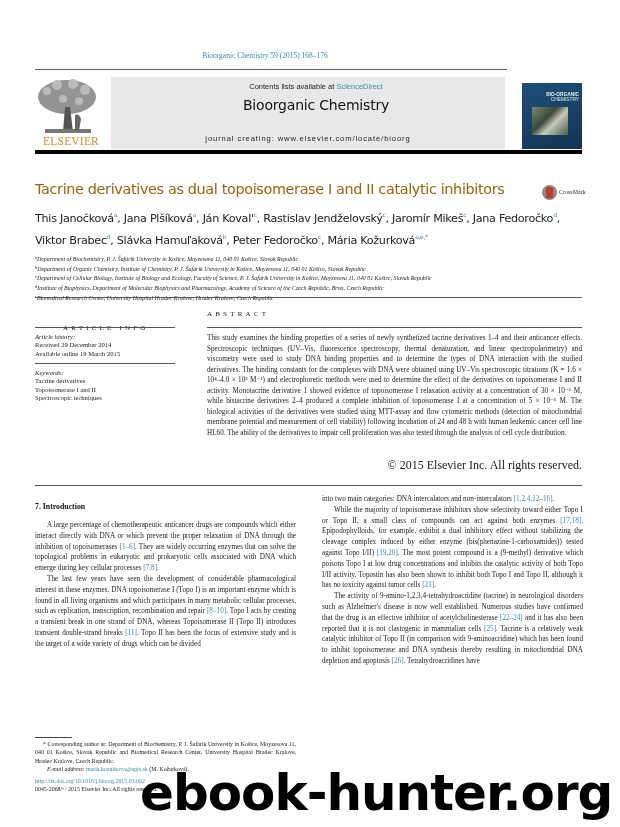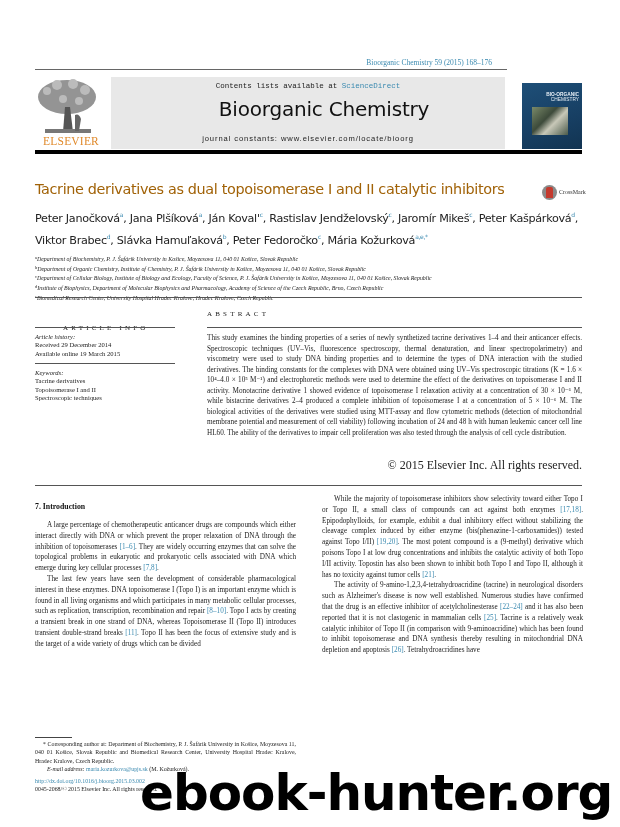--- a/index.html
+++ b/index.html
@@ -1,26 +1,26 @@
 <!DOCTYPE html>
 <html><head>
 <meta charset="utf-8">
 <style>
   html, body { margin: 0; padding: 0; background: #ffffff; }
   body { width: 620px; height: 827px; position: relative; overflow: hidden;
          font-family: "Liberation Serif", "DejaVu Serif", serif; color: #222; }
   .link { color: #3b8ab0; }
-  .cite { position: absolute; top: 58px; left: 0; width: 492px; text-align: right;
+  .cite { position: absolute; top: 51px; left: 0; width: 530px; text-align: center;
           font-size: 7.5px; color: #3b8ab0; }
   .thin-rule { position: absolute; left: 35px; width: 472px; height: 1px; background: #666; top: 69px; }
   .header-box { position: absolute; left: 111px; top: 77px; width: 394px; height: 72px; background: #e8e8e8; }
   .contents { position: absolute; top: 5px; left: 0; width: 100%; text-align: center;
-              font-family: Liberation Mono, monospace; font-size: 7.5px; color: #222; }
-  .journal-title { position: absolute; top: 20px; left: 16px; width: 100%; text-align: center;
-                   font-family: "DejaVu Sans", sans-serif; font-size: 20px; color: #111; font-weight: normal; letter-spacing: -0.2px; }
+              font-family: Liberation Sans, sans-serif; font-size: 7.5px; color: #222; padding-left: 8px; }
+  .journal-title { position: absolute; top: 20px; left: 8px; width: 100%; text-align: center;
+                   font-family: "DejaVu Sans", sans-serif; font-size: 14px; color: #111; font-weight: normal; letter-spacing: -0.2px; }
   .homepage { position: absolute; top: 57px; left: 0; width: 100%; text-align: center;
               font-family: "Liberation Sans", sans-serif; font-size: 7.6px; letter-spacing: 0.9px; color: #222; }
   .elsevier-logo { position: absolute; left: 35px; top: 77px; width: 64px; height: 72px; }
   .elsevier-word { position: absolute; left: 35px; top: 135px; width: 64px; text-align: right;
                    font-family: "Liberation Serif", serif; font-size: 11.5px; color: #e08a2c; letter-spacing: 0.2px; }
   .cover { position: absolute; left: 522px; top: 83px; width: 60px; height: 66px;
            background: linear-gradient(160deg, #1e4f78 0%, #173f63 60%, #123452 100%); }
   .cover-title { position: absolute; top: 9px; left: 3px; right: 3px; text-align: right;
                  font-family: "Liberation Sans", sans-serif; font-size: 4.8px; line-height: 5.2px; color: #e8f0f7; font-weight: bold; }
   .cover-img { position: absolute; left: 10px; top: 24px; width: 36px; height: 28px;
@@ -81,47 +81,47 @@
   </svg>
 </div>
 <div class="elsevier-word">ELSEVIER</div>
 
 <div class="header-box">
   <div class="contents">
     <span>Contents lists available at </span><span class="link">ScienceDirect</span>
   </div>
   <div class="journal-title">Bioorganic Chemistry</div>
   <div class="homepage">
-    <span>journal constants: </span><span>www.elsevier.com/locate/bioorg</span>
+    <span>journal creating: </span><span>www.elsevier.com/locate/bioorg</span>
   </div>
 </div>
 
 <div class="cover">
   <div class="cover-title">
     <div>BIO-ORGANIC</div>
     <div style="font-weight:normal">CHEMISTRY</div>
   </div>
   <div class="cover-img"></div>
 </div>
 
 <div class="thick-rule"></div>
 
 <div class="title">Tacrine derivatives as dual topoisomerase I and II catalytic inhibitors</div>
 <div class="crossmark">
     <div class="crossmark-inner"></div>
   </div>
 <div class="crossmark-label">CrossMark</div>
 
 <div class="authors">
-  <span>Peter Janočková</span><sup>a</sup>,
+  <span>This Janočková</span><sup>a</sup>,
   <span>Jana Plšíková</span><sup>a</sup>,
   <span>Ján Koval'</span><sup>c</sup>,
   <span>Rastislav Jendželovský</span><sup>c</sup>,
   <span>Jaromír Mikeš</span><sup>c</sup>,
-  <span>Peter Kašpárková</span><sup>d</sup>,<br>
+  <span>Jana Fedoročko</span><sup>d</sup>,<br>
   <span>Viktor Brabec</span><sup>d</sup>,
   <span>Slávka Hamuľaková</span><sup>b</sup>,
   <span>Peter Fedoročko</span><sup>c</sup>,
   <span>Mária Kožurková</span><sup>a,e,*</sup>
 </div>
 
 <div class="affils">
   <div><sup>a</sup><span>Department of Biochemistry, P. J. Šafárik University in Košice, Moyzesova 11, 040 01 Košice, Slovak Republic</span></div>
   <div><sup>b</sup><span>Department of Organic Chemistry, Institute of Chemistry, P. J. Šafárik University in Košice, Moyzesova 11, 040 01 Košice, Slovak Republic</span></div>
   <div><sup>c</sup><span>Department of Cellular Biology, Institute of Biology and Ecology, Faculty of Science, P. J. Šafárik University in Košice, Moyzesova 11, 040 01 Košice, Slovak Republic</span></div>
@@ -154,20 +154,21 @@
 <div class="rule" style="left:35px;top:485px;width:547px;"></div>
 
 <div class="intro-head">7. Introduction</div>
 
 <div class="col" style="left:35px;top:520px;width:261px;">
   <p><span>A large percentage of chemotherapeutic anticancer drugs are compounds which either interact directly with DNA or which prevent the proper relaxation of DNA through the inhibition of topoisomerases </span><span class="link">[1–6]</span><span>. They are widely occurring enzymes that can solve the topological problems in eukaryotic and prokaryotic cells associated with DNA which emerge during key cellular processes </span><span class="link">[7,8]</span><span>.</span></p>
   <p><span>The last few years have seen the development of considerable pharmacological interest in these enzymes. DNA topoisomerase I (Topo I) is an important enzyme which is found in all living organisms and which participates in many metabolic cellular processes, such as replication, transcription, recombination and repair </span><span class="link">[8–10]</span><span>. Topo I acts by creating a transient break in one strand of DNA, whereas Topoisomerase II (Topo II) introduces transient double-strand breaks </span><span class="link">[11]</span><span>. Topo II has been the focus of extensive study and is the target of a wide variety of drugs which can be divided</span></p>
 </div>
 
 <div class="col" style="left:322px;top:494px;width:261px;">
+  <p class="noindent"><span>into two main categories: DNA intercalators and non-intercalators </span><span class="link">[1,2,4,12–16]</span><span>.</span></p>
   <p><span>While the majority of topoisomerase inhibitors show selectivity toward either Topo I or Topo II, a small class of compounds can act against both enzymes </span><span class="link">[17,18]</span><span>. Epipodophylloids, for example, exhibit a dual inhibitory effect without stabilizing the cleavage complex induced by either enzyme (bis(phenazine-1-carboxamides)) tested against Topo I/II) </span><span class="link">[19,20]</span><span>. The most potent compound is a (9-methyl) derivative which poisons Topo I at low drug concentrations and inhibits the catalytic activity of both Topo I/II activity. Topostin has also been shown to inhibit both Topo I and Topo II, although it has no toxicity against tumor cells </span><span class="link">[21]</span><span>.</span></p>
   <p><span>The activity of 9-amino-1,2,3,4-tetrahydroacridine (tacrine) in neurological disorders such as Alzheimer's disease is now well established. Numerous studies have confirmed that the drug is an effective inhibitor of acetylcholinesterase </span><span class="link">[22–24]</span><span> and it has also been reported that it is not clastogenic in mammalian cells </span><span class="link">[25]</span><span>. Tacrine is a relatively weak catalytic inhibitor of Topo II (in comparison with 9-aminoacridine) which has been found to inhibit topoisomerase and DNA synthesis thereby resulting in mitochondrial DNA depletion and apoptosis </span><span class="link">[26]</span><span>. Tetrahydroacridines have</span></p>
 </div>
 
 <div class="fn-rule"></div>
 <div class="footnote">
   <div style="text-indent:8px">* Corresponding author at: Department of Biochemistry, P. J. Šafárik University in Košice, Moyzesova 11, 040 01 Košice, Slovak Republic and Biomedical Research Center, University Hospital Hradec Kralove, Hradec Kralove, Czech Republic.</div>
   <div style="padding-left:12px"><span class="it">E-mail address: </span><span class="link">maria.kozurkova@upjs.sk</span><span> (M. Kožurková).</span></div>
 </div>
 <div class="doi">

